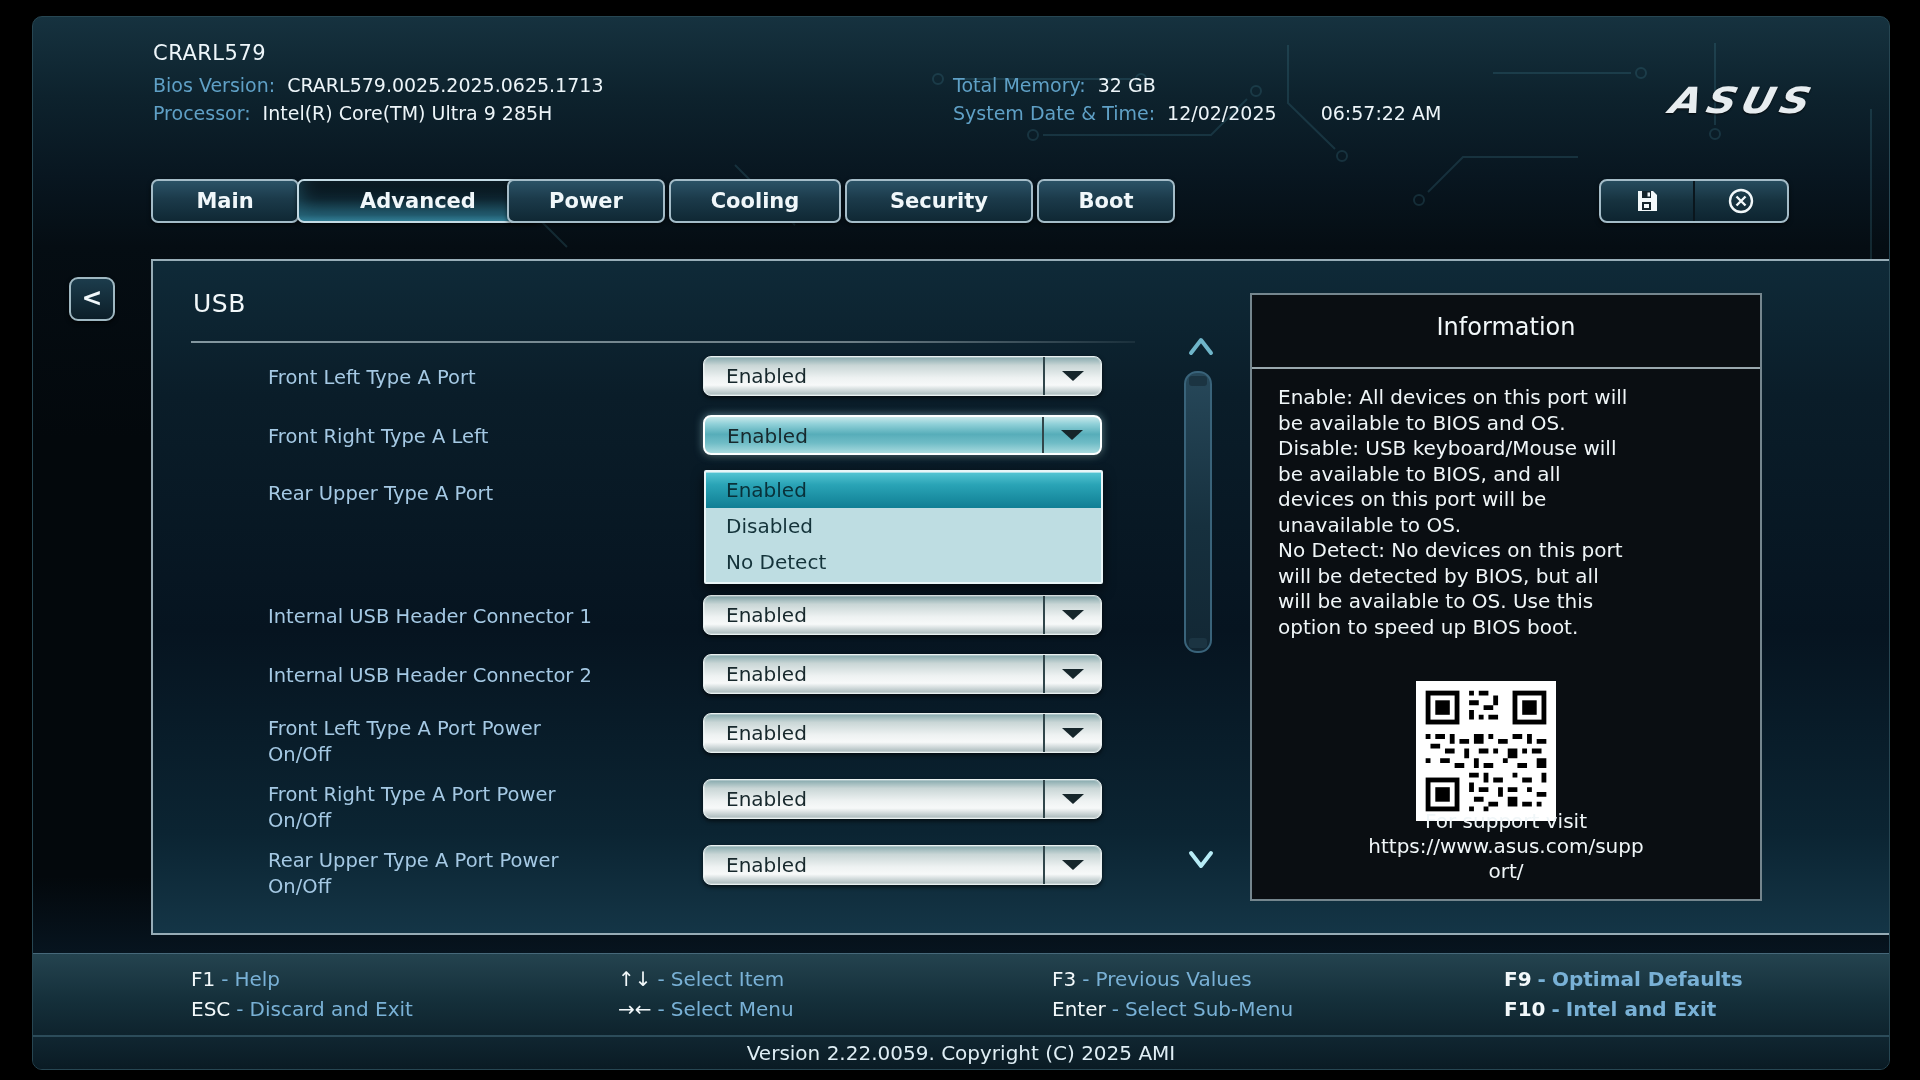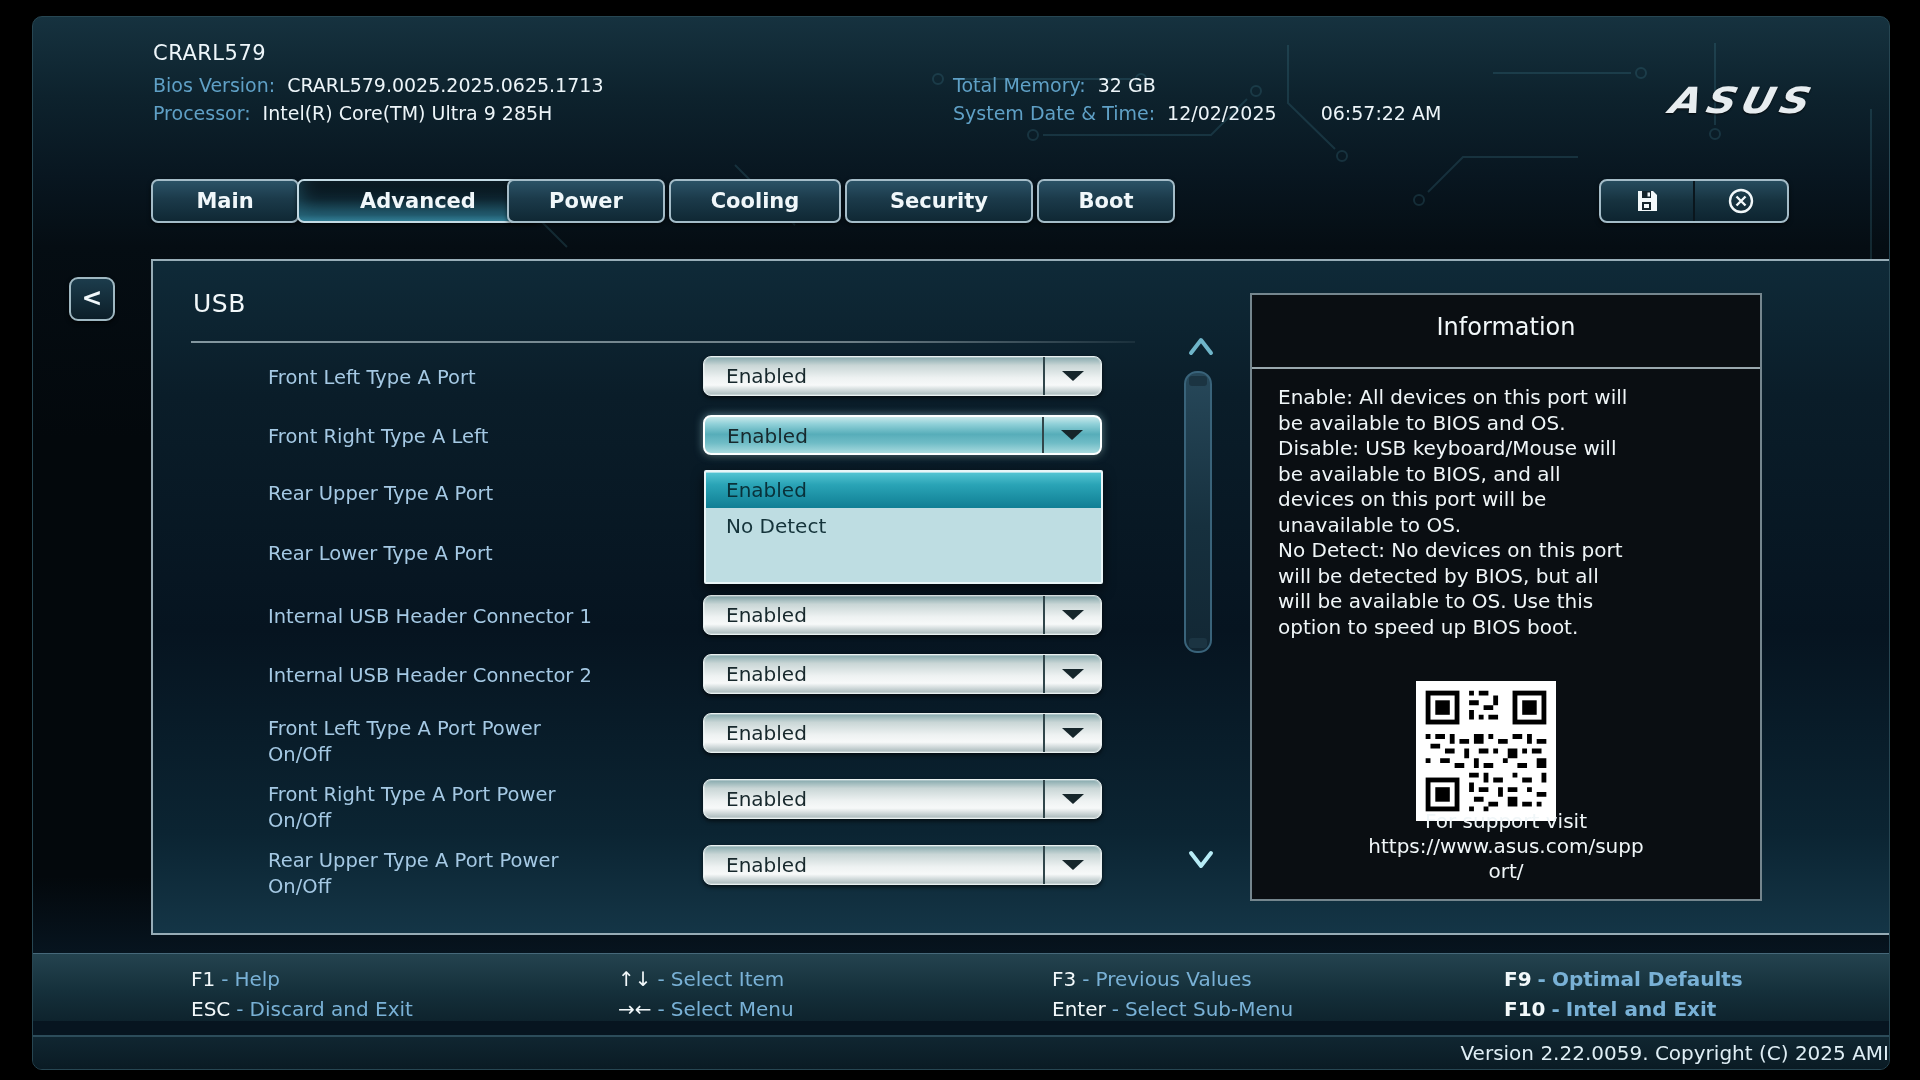--- a/index.html
+++ b/index.html
@@ -91,28 +91,28 @@
     background:#0a0e12;border:2px solid #75868e;}
   .info-title{position:absolute;left:0;top:18px;width:100%;text-align:center;font-size:24px;color:#f2f8fa;}
   .info-rule{position:absolute;left:0;top:72px;width:100%;height:2px;background:#9aa8ae;}
   .info-body{position:absolute;left:26px;top:90px;width:462px;font-size:20px;line-height:25.5px;
     color:#f0f6f8;white-space:pre-line;}
   .qr{position:absolute;left:164px;top:386px;width:140px;height:140px;background:#fff;padding:0;}
   .info-support{position:absolute;left:0;top:514px;width:100%;text-align:center;font-size:20px;
     line-height:25px;color:#f0f6f8;white-space:pre-line;}
 
   
-  .hotbar{position:absolute;left:0;top:936px;width:100%;height:68px;
+  .hotbar{position:absolute;left:0;top:936px;width:100%;height:82px;
     background:linear-gradient(180deg,#24434f 0%,#15303b 55%,#0e232d 100%);
     border-top:1px solid #46687a;box-sizing:border-box;}
   .hotcol{position:absolute;top:10px;font-size:20px;line-height:30px;white-space:nowrap;}
   .hc1{left:158px;} .hc2{left:585px;} .hc3{left:1019px;} .hc4{left:1471px;font-weight:bold;}
   .hkey{color:#f2f8fa;} .hdash{color:#79b1d6;margin:0 6px;} .hdesc{color:#79b1d6;}
 
-  .footer{position:absolute;left:0;top:1018px;width:100%;height:34px;line-height:32px;text-align:right;
+  .footer{position:absolute;left:0;top:1018px;width:100%;height:34px;line-height:32px;text-align:center;
     font-size:20px;color:#dfeef5;background:linear-gradient(180deg,#102631 0%,#0a1b24 100%);
     border-top:2px solid #2c4c5a;box-sizing:border-box;}
 </style>
 </head>
 <body>
 
 <div class="stage">
   <div class="frame">
 
     <svg class="circuit" width="1856" height="1052">
@@ -194,25 +194,25 @@
       <div class="setting-label" style="top:163px">Front Right Type A Left</div>
       <div class="sel focused" style="top:154px">
         <span class="txt">Enabled</span>
         <span class="arrowbox">
             <span class="tri"></span>
           </span>
       </div>
 
       <div class="droplist">
         <div class="dropitem selected">Enabled</div>
+        <div class="dropitem">Disabled</div>
         <div class="dropitem">No Detect</div>
       </div>
 
       <div class="setting-label" style="top:220px">Rear Upper Type A Port</div>
-      <div class="setting-label" style="top:280px">Rear Lower Type A Port</div>
 
       <div class="setting-label" style="top:343px">Internal USB Header Connector 1</div>
       <div class="sel" style="top:334px">
         <span class="txt">Enabled</span>
         <span class="arrowbox">
             <span class="tri"></span>
           </span>
       </div>
 
       <div class="setting-label" style="top:402px">Internal USB Header Connector 2</div>

